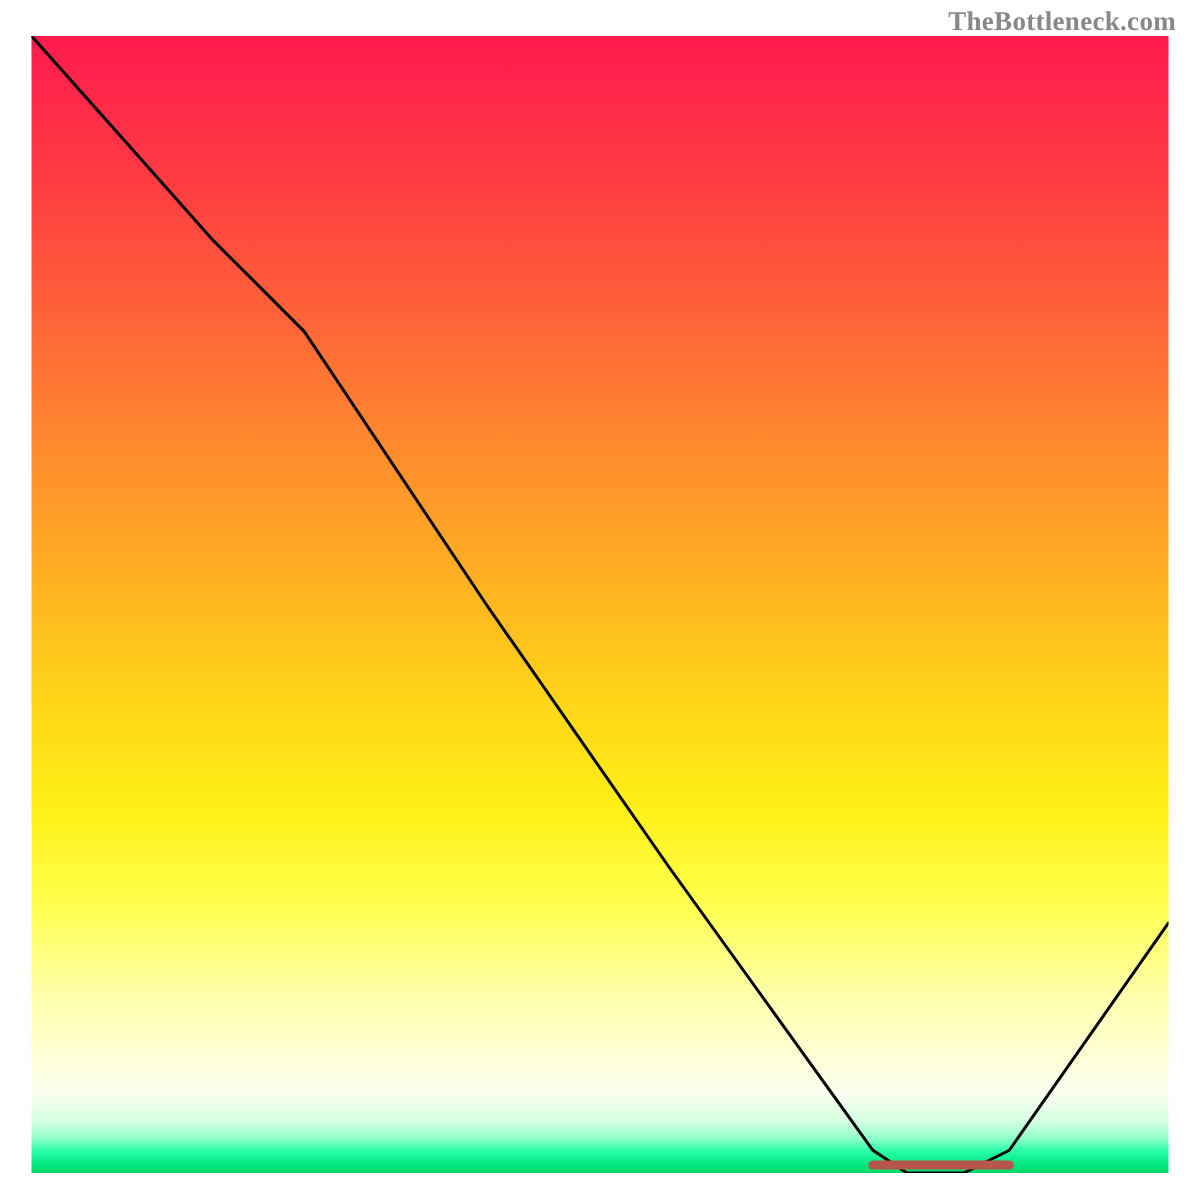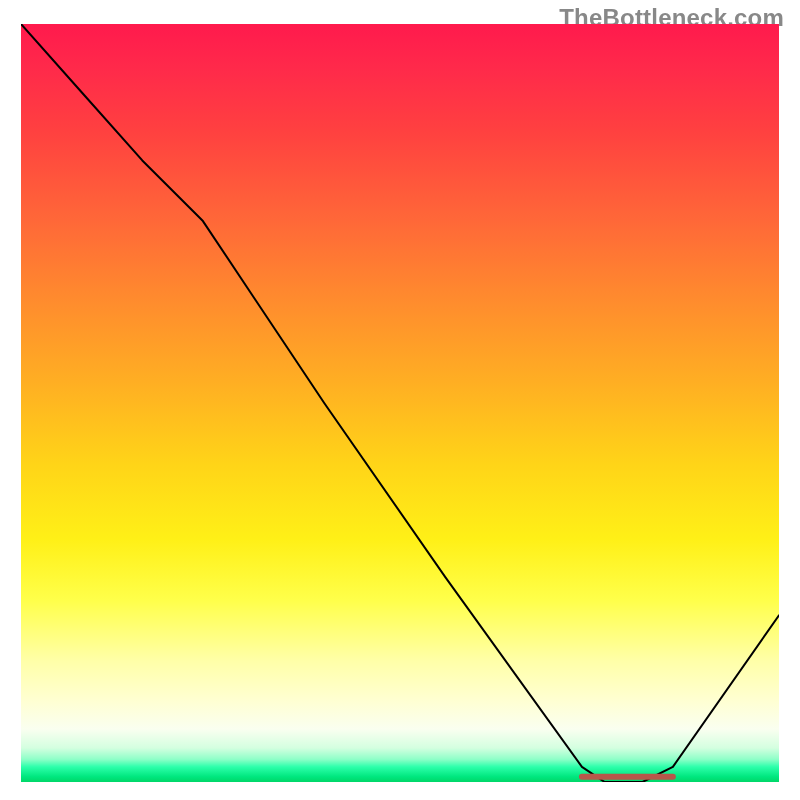--- a/index.html
+++ b/index.html
@@ -6,22 +6,22 @@
   html, body { width: 800px; height: 800px; overflow: hidden; background: #fff; }
   .wrap {
     position: relative;
     width: 800px;
     height: 800px;
   }
   .watermark {
     position: absolute;
     top: 4px;
     right: 16px;
-    font-family: Liberation Sans, sans-serif;
-    font-size: 24px;
+    font-family: Liberation Serif, serif;
+    font-size: 18px;
     font-weight: 600;
     color: #888888;
     letter-spacing: 0.2px;
   }
   .plot {
     position: absolute;
     left: 21px;
     top: 24px;
     width: 758px;
     height: 758px;

